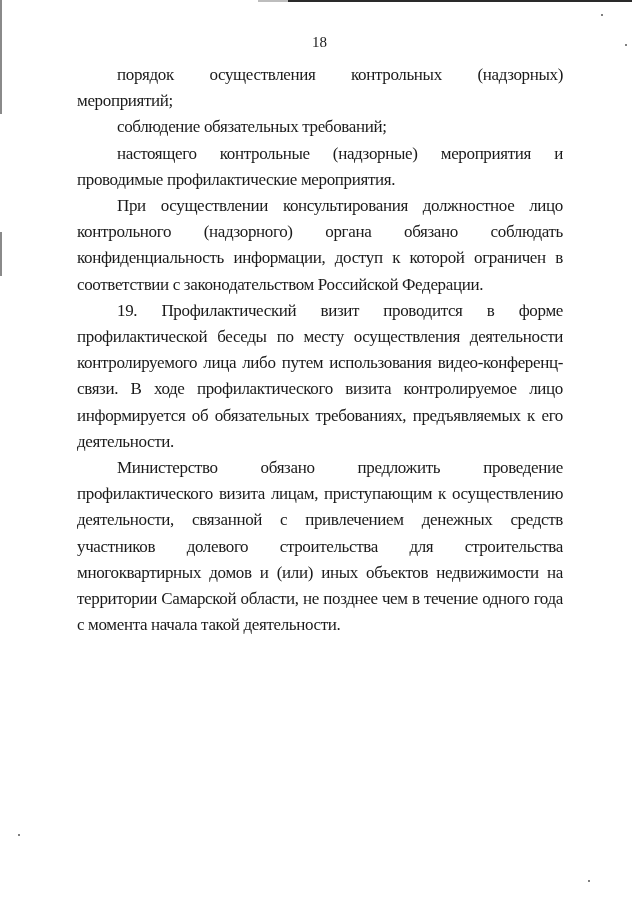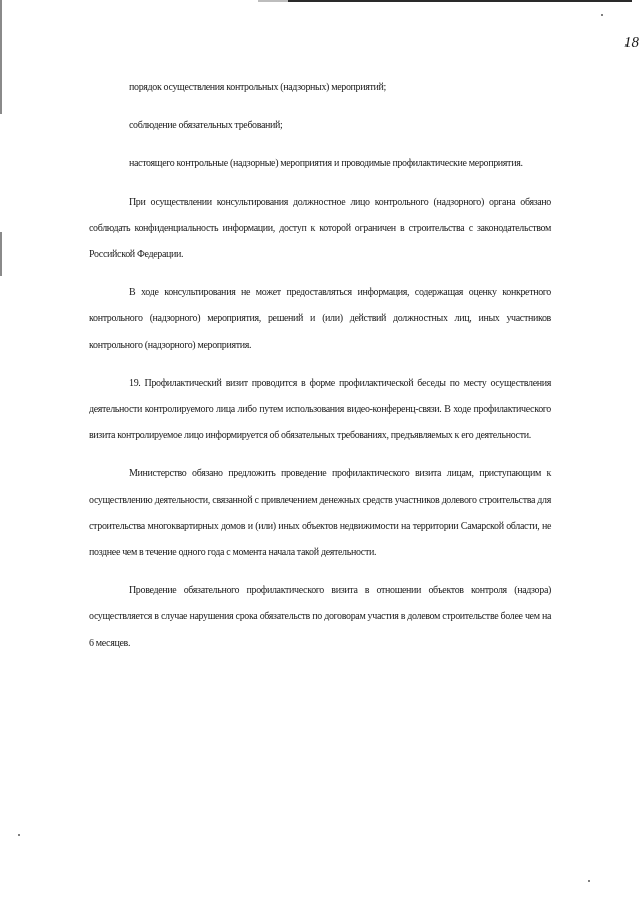--- a/index.html
+++ b/index.html
@@ -5,41 +5,39 @@
   html, body { margin: 0; padding: 0; }
   body {
     width: 639px; height: 905px; background: #ffffff; position: relative; overflow: hidden;
     font-family: "Liberation Serif", "DejaVu Serif", serif; color: #1a1a1a;
   }
   .top-rule { position: absolute; top: 0; left: 258px; width: 374px; height: 2px; background: #2a2a2a; }
   .top-rule-faint { position: absolute; top: 0; left: 258px; width: 30px; height: 2px; background: #bdbdbd; }
   .left-edge-1 { position: absolute; left: 0; top: 0; width: 2px; height: 114px; background: #8a8a8a; }
   .left-edge-2 { position: absolute; left: 0; top: 232px; width: 2px; height: 44px; background: #8a8a8a; }
   .speck { position: absolute; width: 2px; height: 2px; background: #555; border-radius: 1px; }
-  .page-num { position: absolute; top: 34px; left: 0; width: 639px; text-align: right; font-size: 15px; font-style: italic; }
+  .page-num { position: absolute; top: 34px; left: 0; width: 639px; text-align: center; font-size: 15px; }
   .content { position: absolute; top: 62px; left: 77px; width: 486px; }
-  p { margin: 12px; font-size: 10px; line-height: 26.2px; text-align: justify; text-align-last: left; letter-spacing: -0.35px; }
+  p { margin: 0; font-size: 17px; line-height: 26.2px; text-align: justify; text-align-last: left; letter-spacing: -0.35px; }
   p.indent { text-indent: 40px; }
 </style>
 </head>
 <body>
 
 <div class="top-rule"></div>
 <div class="top-rule-faint"></div>
 <div class="left-edge-1"></div>
 <div class="left-edge-2"></div>
 <div class="speck" style="left:601px;top:14px;"></div>
 <div class="speck" style="left:625px;top:44px;"></div>
 <div class="speck" style="left:18px;top:834px;"></div>
 <div class="speck" style="left:588px;top:880px;"></div>
 
 <div class="page-num">18</div>
 
 <div class="content">
   <p class="indent">порядок осуществления контрольных (надзорных) мероприятий;</p>
   <p class="indent">соблюдение обязательных требований;</p>
   <p class="indent">настоящего контрольные (надзорные) мероприятия и проводимые профилактические мероприятия.</p>
-  <p class="indent">При осуществлении консультирования должностное лицо контрольного (надзорного) органа обязано соблюдать конфиденциальность информации, доступ к которой ограничен в строительства с законодательством Российской Федерации.</p>
-  <p class="indent">В ходе консультирования не может предоставляться информация, содержащая оценку конкретного  контрольного (надзорного) мероприятия, решений и (или) действий должностных лиц, иных участников контрольного (надзорного) мероприятия.</p>
+  <p class="indent">При осуществлении консультирования должностное лицо контрольного (надзорного) органа обязано соблюдать конфиденциальность информации, доступ к которой ограничен в соответствии с законодательством Российской Федерации.</p>
   <p class="indent">19. Профилактический визит проводится в форме профилактической беседы по месту осуществления деятельности контролируемого лица либо путем использования видео-конференц-связи. В ходе профилактического визита контролируемое лицо информируется об обязательных требованиях, предъявляемых к его деятельности.</p>
   <p class="indent">Министерство обязано предложить проведение профилактического визита лицам, приступающим к осуществлению деятельности, связанной с привлечением денежных средств участников долевого строительства для строительства многоквартирных домов и (или) иных объектов недвижимости на территории Самарской области, не позднее чем в течение одного года с момента начала такой деятельности.</p>
-  <p class="indent">Проведение обязательного профилактического визита в отношении объектов контроля (надзора) осуществляется в случае нарушения срока обязательств по договорам участия в долевом строительстве более чем на 6 месяцев.</p>
 </div>
 
 </body></html>

